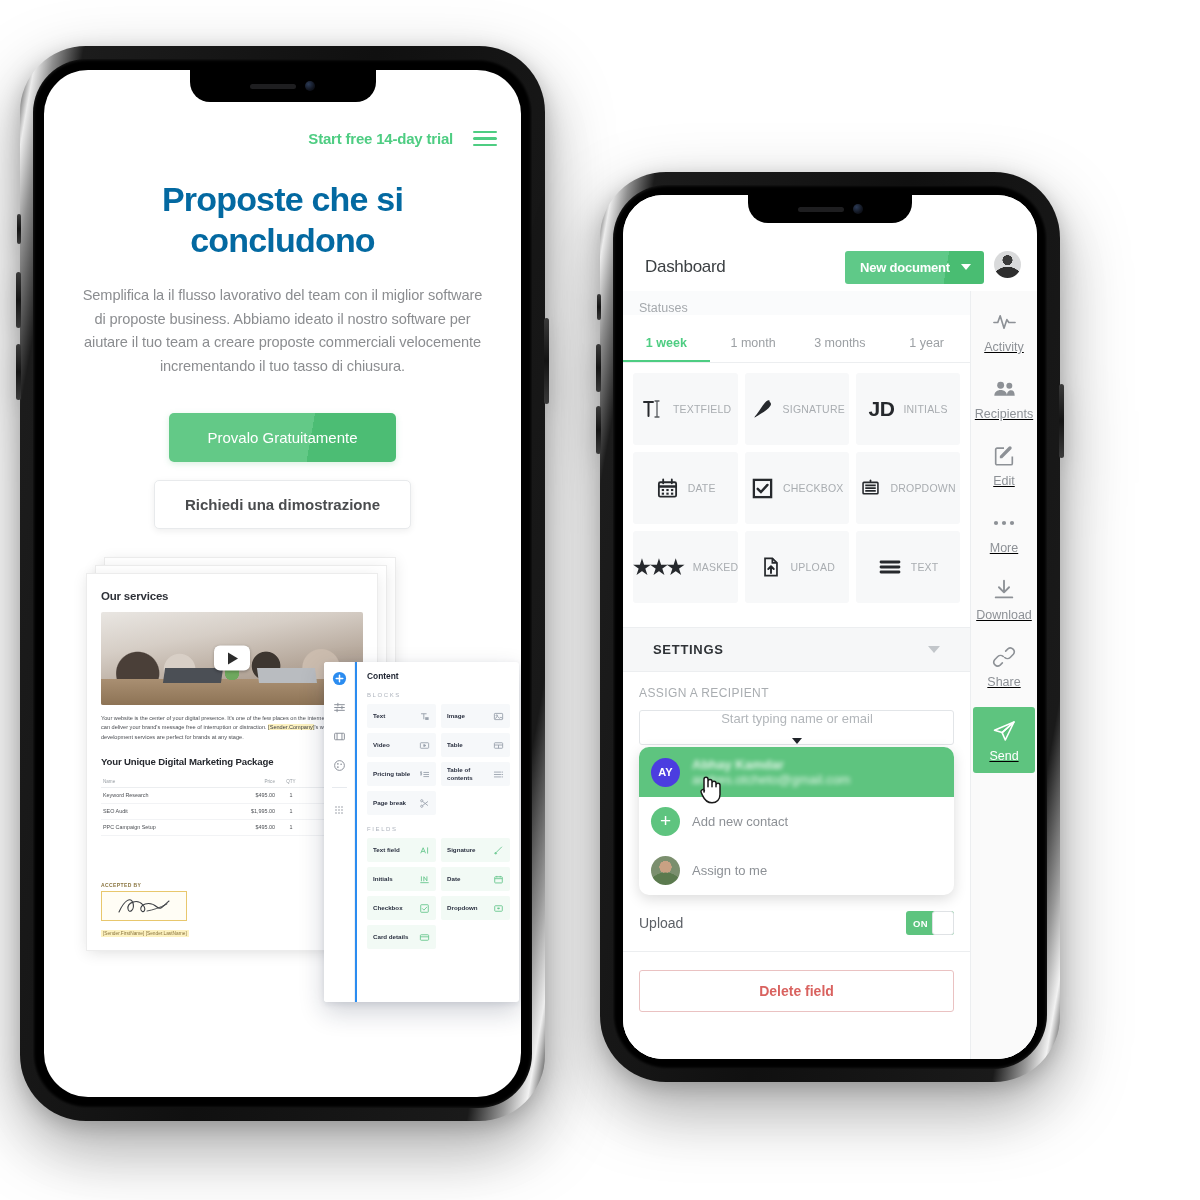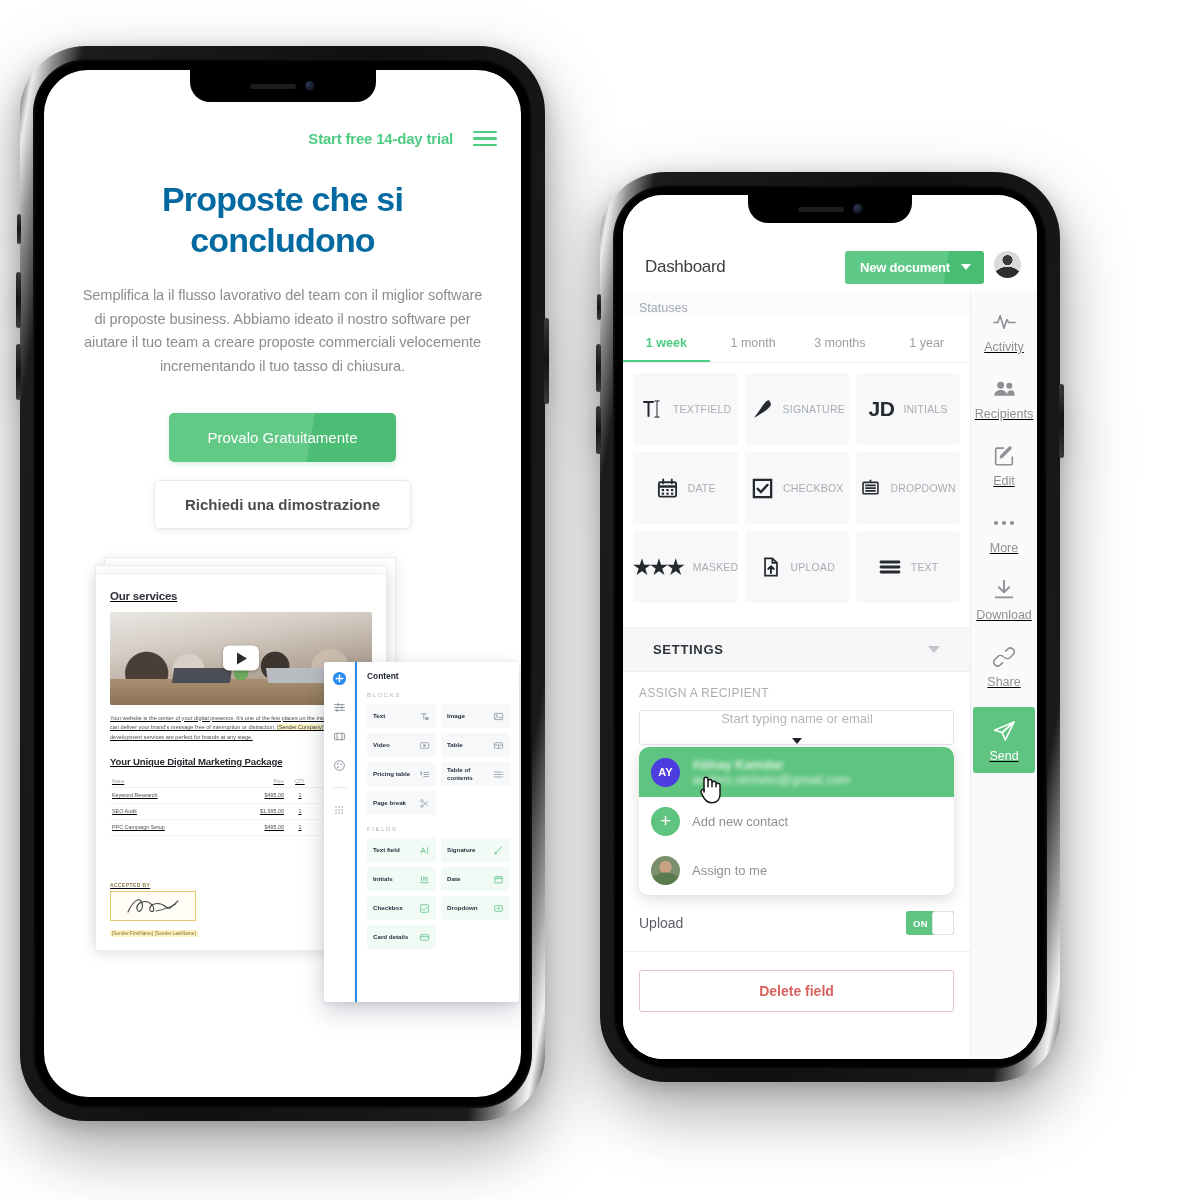--- a/index.html
+++ b/index.html
@@ -86,21 +86,21 @@
   }
 
   
   .doc-stack { position: relative; margin: 28px 0 0 42px; width: 330px; height: 400px; }
   .doc-sheet {
     position: absolute; background: #fff; border: 1px solid #ececec;
     box-shadow: 0 3px 14px rgba(0,0,0,0.09);
   }
   .sheet-back2 { left: 18px; top: 0px;  width: 292px; height: 378px; }
   .sheet-back1 { left: 9px;  top: 8px;  width: 292px; height: 378px; }
-  .sheet-front { left: 9px;  top: 16px; width: 292px; height: 378px; padding: 16px 14px; overflow: hidden; text-decoration: underline; }
+  .sheet-front { left: 0px;  top: 16px; width: 292px; height: 378px; padding: 16px 14px; overflow: hidden; }
 
   .doc-h1 { font-size: 11.5px; font-weight: bold; color: #2e3138; letter-spacing: -0.2px; }
   .doc-photo {
     margin-top: 10px; width: 100%; height: 93px; border-radius: 2px;
     position: relative; overflow: hidden;
     background:
       radial-gradient(circle at 14% 66%, #4a3f38 0 9%, transparent 9.5%),
       radial-gradient(circle at 30% 62%, #d8cfc6 0 8%, transparent 8.5%),
       radial-gradient(circle at 63% 58%, #3d3630 0 8%, transparent 8.5%),
       radial-gradient(circle at 84% 60%, #cbbcae 0 8%, transparent 8.5%),

